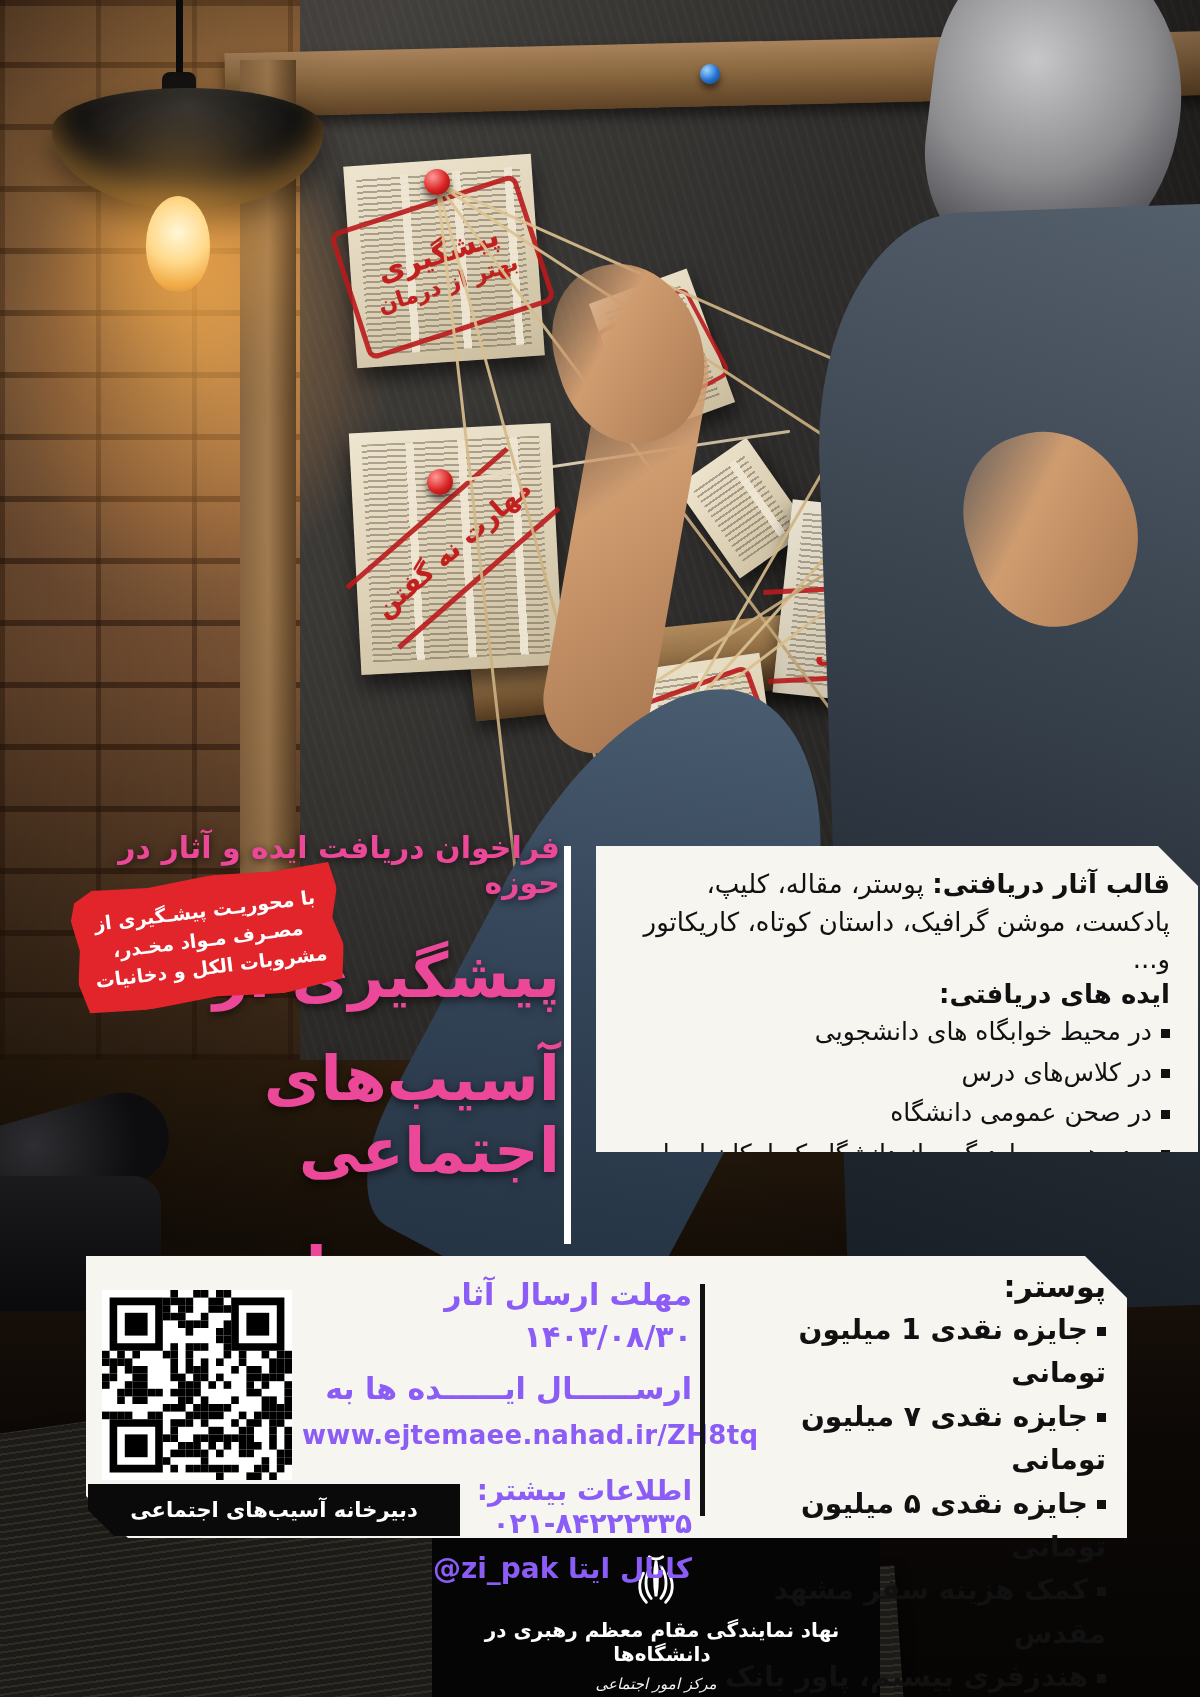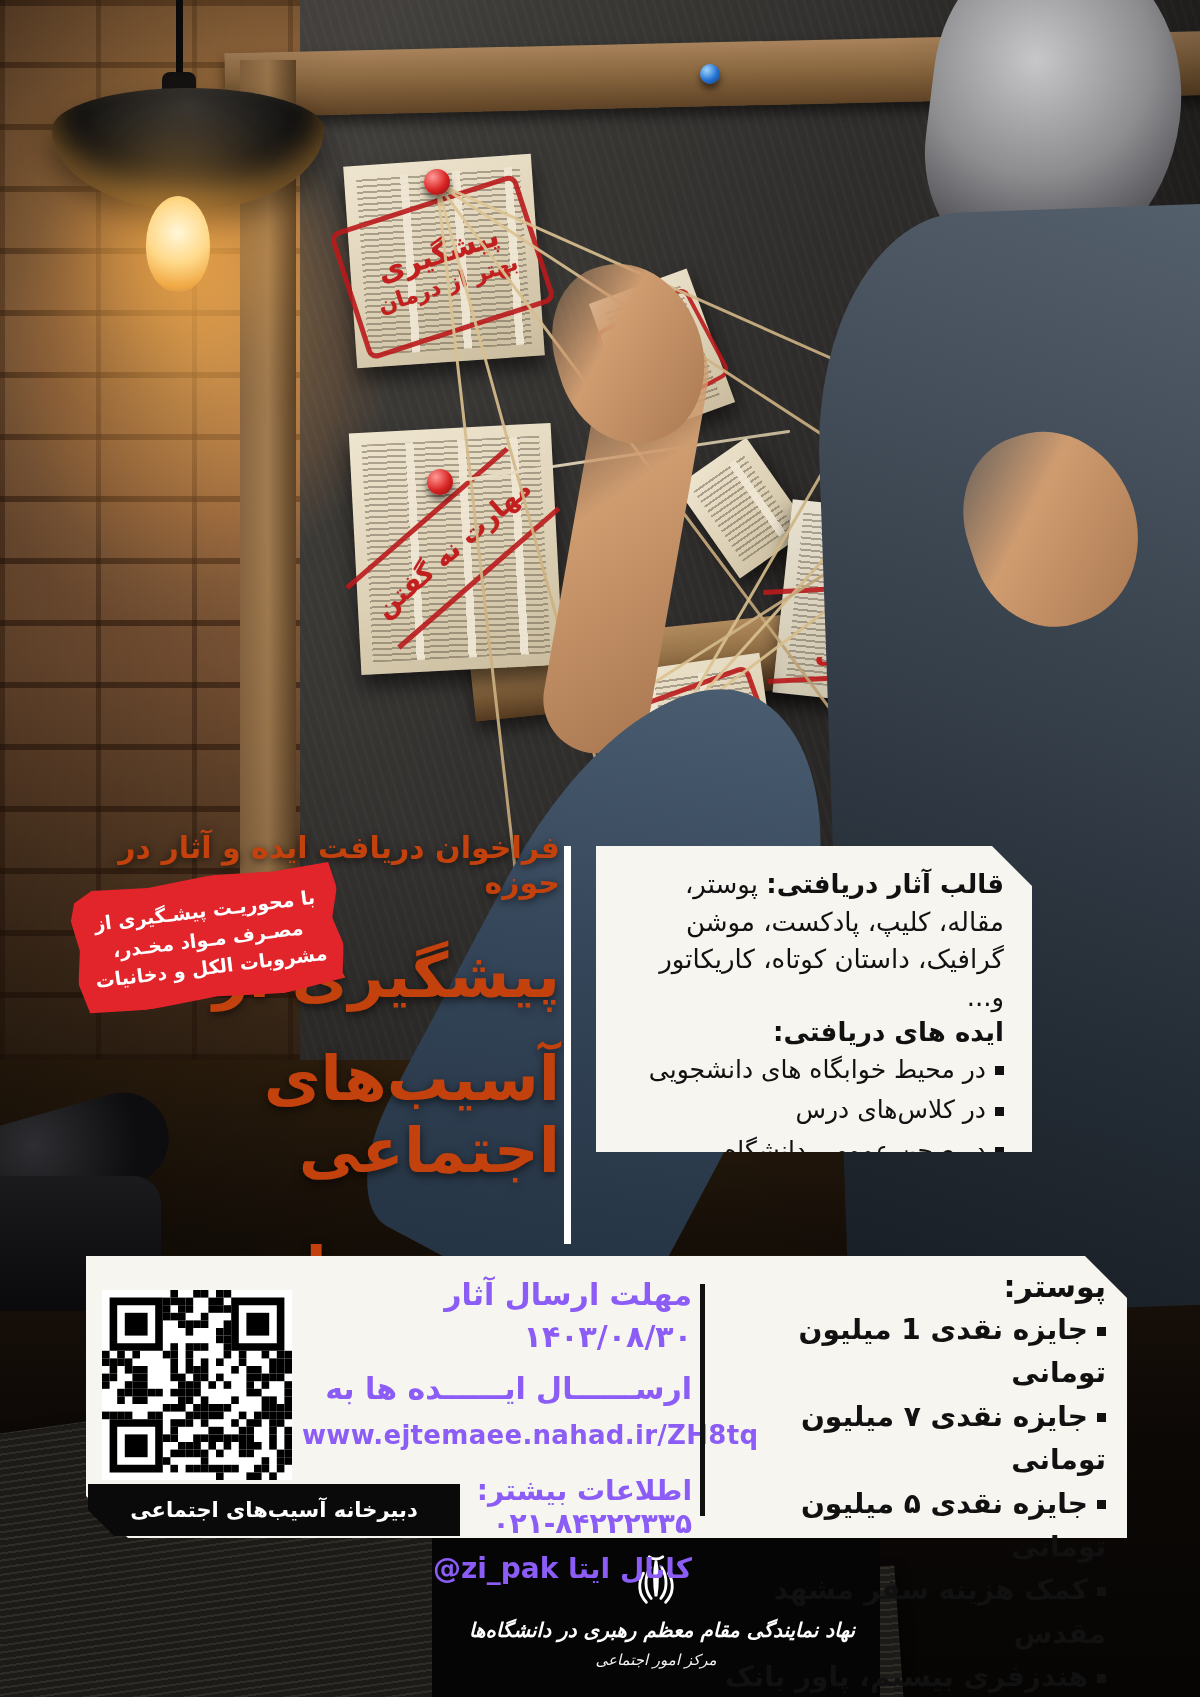--- a/index.html
+++ b/index.html
@@ -53,34 +53,34 @@
   .stamp.open{border-left:none;border-right:none;border-radius:0;}
   .pin{width:26px;height:26px;border-radius:50%;box-shadow:0 5px 7px rgba(0,0,0,.55);}
   .pin.red{background:radial-gradient(circle at 34% 30%,#ff9a96,#d82323 55%,#7c0f0f);}
   .pin.blue{background:radial-gradient(circle at 34% 30%,#9ed6ff,#2470d0 55%,#0b3a76);}
   .string{height:3px;transform-origin:0 50%;border-radius:2px;
      background:linear-gradient(90deg,#e0c896,#b3946a);opacity:.92;}
   .skin{background:linear-gradient(135deg,#dcab81 0%,#c4906139 0%,#cf9c70 40%,#a97750 100%);}
   .vignette{left:0;top:0;width:1200px;height:1255px;pointer-events:none;
      background:radial-gradient(ellipse at 52% 32%,transparent 42%,rgba(0,0,0,.42) 95%);}
   
-  .headline{left:70px;top:830px;width:490px;direction:rtl;text-align:right;color:#c2410c;z-index:10;}
+  .headline{left:70px;top:830px;width:490px;direction:rtl;text-align:right;color:#ec4899;z-index:10;}
   .kicker{font-size:30px;font-weight:bold;text-shadow:0 2px 8px rgba(0,0,0,.65);}
   .title-line{font-size:62px;font-weight:bold;line-height:1.15;
      text-shadow:0 3px 10px rgba(0,0,0,.6);}
   .t1{margin-top:40px;} .t2{margin-top:32px;} .t3{margin-top:48px;}
   .v-divider{left:564px;top:846px;width:7px;height:398px;background:#fff;z-index:10;}
   .badge{left:74px;top:876px;width:268px;height:126px;background:#e2242b;z-index:11;
      transform:rotate(-7deg);display:flex;flex-direction:column;justify-content:center;
      direction:rtl;text-align:center;color:#fff;font-weight:bold;font-size:19px;line-height:1.5;
      clip-path:polygon(2% 9%,9% 1%,30% 4%,54% 0%,77% 3%,98% 1%,100% 22%,97% 45%,100% 67%,98% 94%,76% 100%,51% 96%,25% 100%,3% 97%,0% 73%,2% 47%,0% 23%);
      box-shadow:0 8px 18px rgba(0,0,0,.45);}
   
   .box{background:#f7f5f0;color:#111;z-index:10;}
-  .formats-box{left:596px;top:846px;width:436px;height:306px;direction:rtl;text-align:right;
+  .formats-box{left:596px;top:846px;width:602px;height:306px;direction:rtl;text-align:right;
      padding:20px 28px 0 20px;box-sizing:border-box;
      clip-path:polygon(0 0,calc(100% - 40px) 0,100% 40px,100% 100%,0 100%);}
   .fb-line{font-size:26px;line-height:1.45;font-weight:bold;}
   .fb-body{font-weight:normal;}
   .ideas-title{font-size:26px;font-weight:bold;}
   .idea-item{font-size:25px;line-height:1.42;margin-top:5px;}
   .sq{display:inline-block;width:9px;height:9px;background:#111;margin-left:9px;vertical-align:middle;}
   .bottom-box{left:86px;top:1256px;width:1041px;height:282px;
      clip-path:polygon(0 0,calc(100% - 42px) 0,100% 42px,100% 100%,42px 100%,0 calc(100% - 42px));}
   .qr-wrap{left:102px;top:1290px;width:190px;height:190px;background:#fff;z-index:11;}
@@ -98,21 +98,21 @@
   .pz-item{font-size:28px;font-weight:bold;line-height:1.55;}
   .secretariat{left:88px;top:1484px;width:372px;height:52px;background:#0a0a0a;z-index:12;
      color:#fff;font-size:21px;font-weight:bold;direction:rtl;text-align:center;line-height:52px;
      clip-path:polygon(0 0,100% 0,100% 100%,26px 100%,0 calc(100% - 26px));}
   
   .news{background:#1d1b18;
      background-image:repeating-linear-gradient(0deg,rgba(160,150,130,.14) 0 2px,transparent 2px 7px);
      box-shadow:0 6px 14px rgba(0,0,0,.6);}
   .footer-block{left:432px;top:1538px;width:448px;height:159px;background:#050505;z-index:9;
      display:flex;flex-direction:column;align-items:center;color:#fff;direction:rtl;text-align:center;}
-  .footer-org{font-size:20px;font-weight:bold;margin-top:10px;font-style:italic;margin-left:12px;}
+  .footer-org{font-size:20px;font-weight:bold;margin-top:10px;margin-left:12px;}
   .footer-dept{font-size:15px;margin-top:9px;font-style:italic;opacity:.95;}
 </style>
 </head>
 <body>
 
 <div class="poster">
 
   <div class="abs board"></div>
   <div class="abs bricks"></div>
   <div class="abs lamp-glow-wall"></div>

